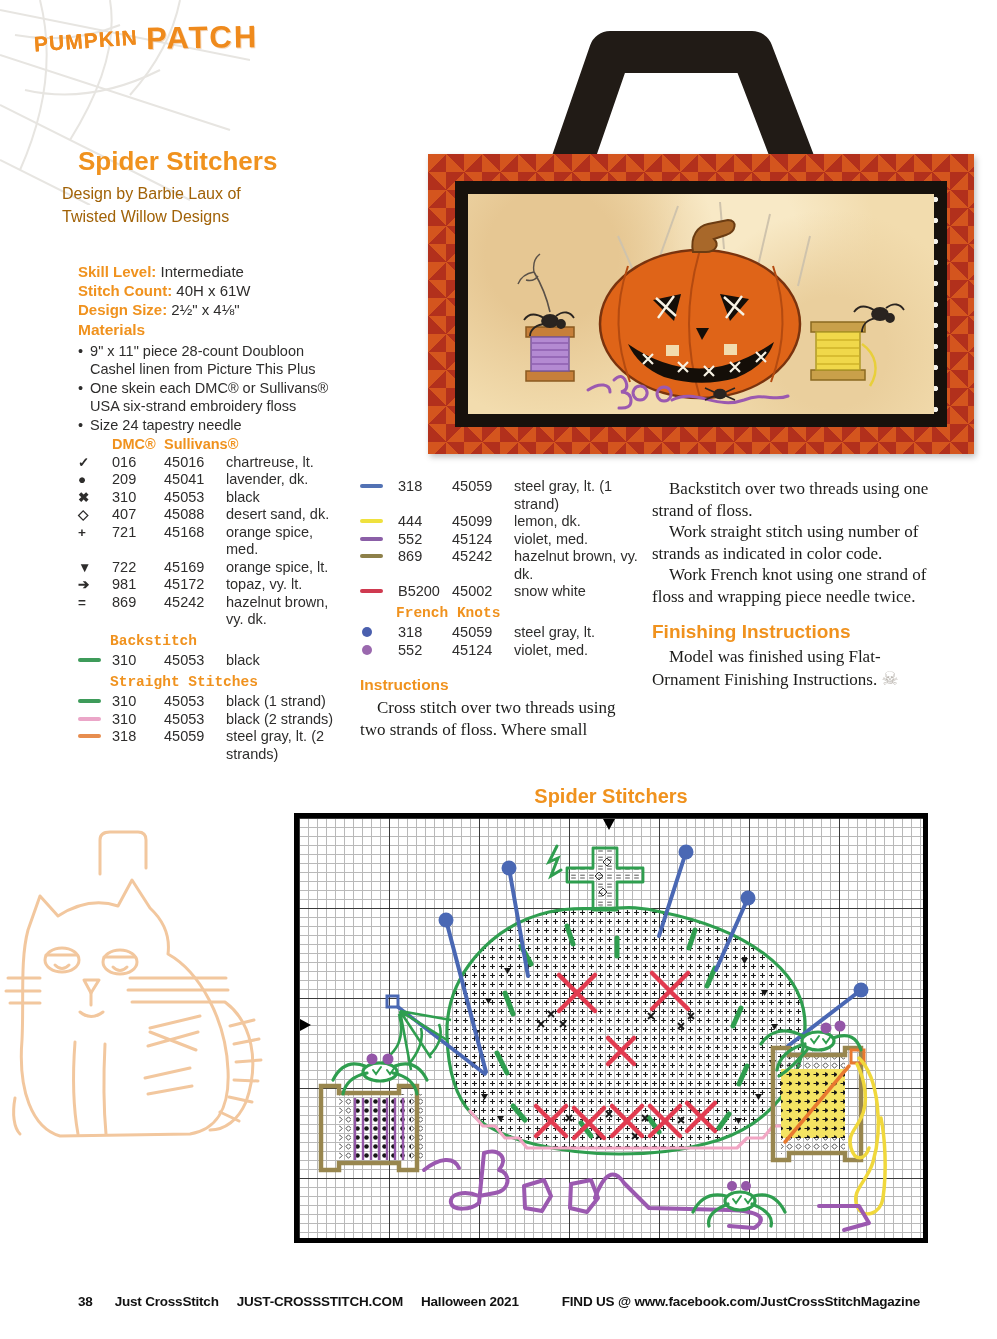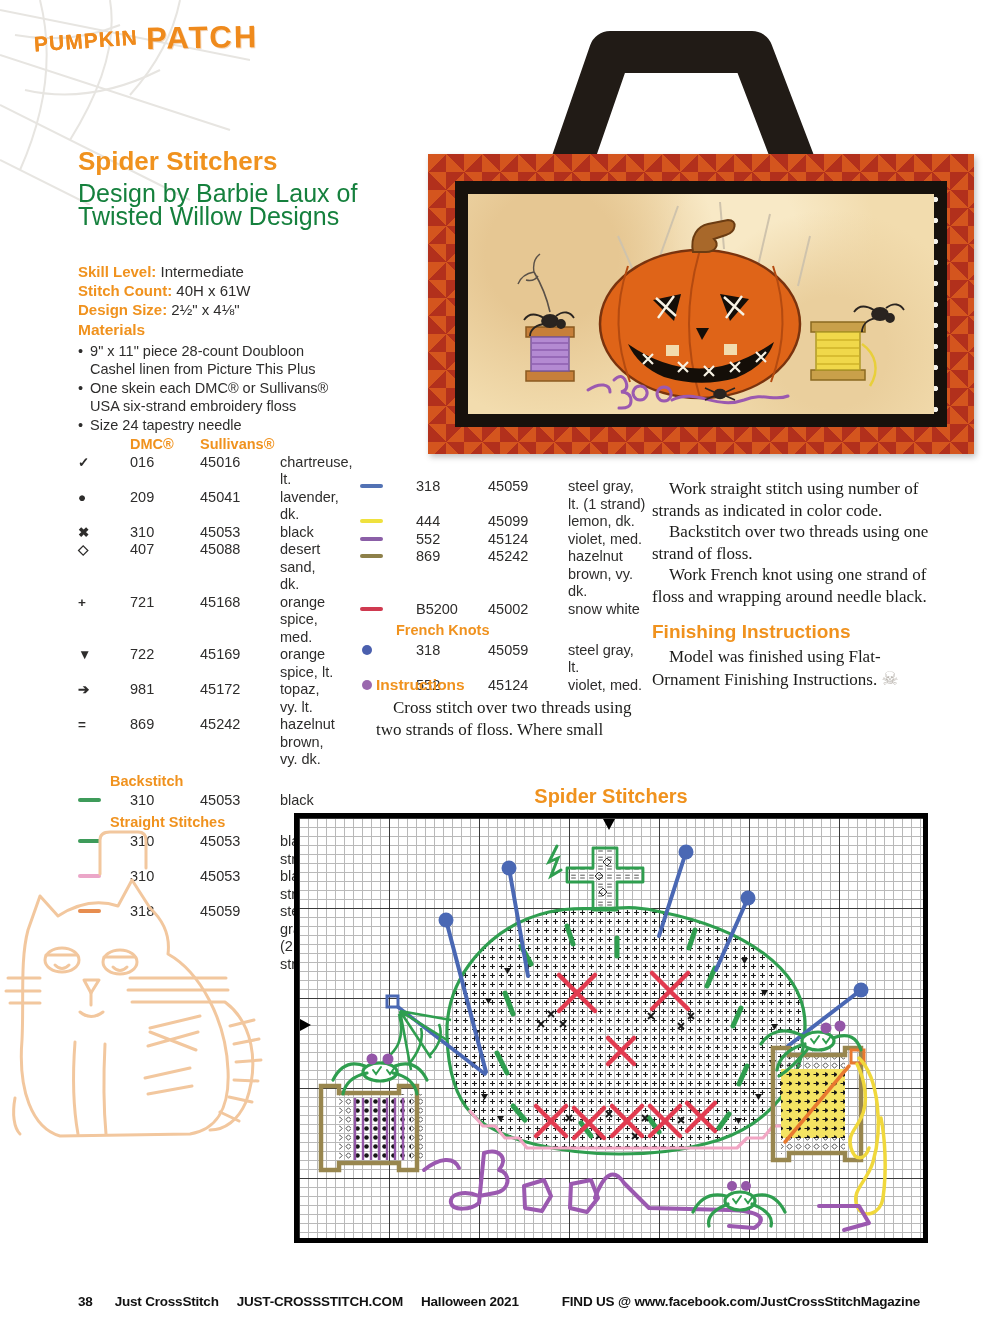--- a/index.html
+++ b/index.html
@@ -7,43 +7,43 @@
         font-family:"Liberation Sans",sans-serif;color:#2e2d2c;}
   
   .logo{position:absolute;left:34px;top:20px;white-space:nowrap;}
   .logo .w1{display:inline-block;font-weight:bold;font-size:21px;letter-spacing:1px;
             color:#ef8a1c;transform:rotate(-4deg);text-shadow:0 0 0 #ef8a1c;}
   .logo .w2{display:inline-block;font-weight:bold;font-size:31px;letter-spacing:2px;
             color:#ef8a1c;transform:rotate(-1deg);margin-left:8px;text-shadow:1px 1px 0 #d9751049;}
   .webcorner{position:absolute;left:0;top:0;}
   
   .title{position:absolute;left:78px;top:146px;font-size:26px;font-weight:bold;color:#f0921e;}
-  .byline{position:absolute;left:78px;top:182px;font-size:25px;line-height:23px;color:#15803d;}
+  .byline{position:absolute;left:62px;top:182px;font-size:16px;line-height:23px;color:#a16207;}
   .specs{position:absolute;left:78px;top:262px;font-size:15px;line-height:19px;}
   .specs b{color:#f0921e;}
   .materials{position:absolute;left:78px;top:321px;width:262px;font-size:14.5px;line-height:18.5px;}
   .mhead{color:#f0921e;font-weight:bold;font-size:15.5px;margin-bottom:2px;}
   .bullet{display:flex;gap:7px;}
   .bullet .b{flex:0 0 auto;}
   
   .keycol{position:absolute;font-size:14.5px;line-height:17.5px;}
   .key-left{left:78px;top:436px;width:260px;}
   .key-mid{left:360px;top:478px;width:286px;}
-  .krow{display:grid;grid-template-columns:32px 50px 60px 1fr;column-gap:20px;align-items:start;}
+  .krow{display:grid;grid-template-columns:32px 50px 60px 1fr;column-gap:2px;align-items:start;}
   .key-mid .krow{grid-template-columns:36px 52px 60px 1fr;}
   .ksym{font-weight:bold;font-size:13.5px;}
   .oh{color:#f0921e;font-weight:bold;}
-  .ksubhead{color:#f0921e;font-weight:bold;margin:4px 0 2px 32px;}
+  .ksubhead{color:#f0921e;font-weight:bold;margin:4px 0 2px 32px;font-family:Liberation Mono, monospace;}
   .key-mid .ksubhead{margin-left:36px;}
   .lineswatch{display:inline-block;width:23px;height:3.6px;border-radius:2px;margin-bottom:3px;}
   .dotswatch{display:inline-block;width:10px;height:10px;border-radius:50%;margin-left:2px;}
   
   .serif{font-family:"Liberation Serif",serif;font-size:17px;line-height:21.5px;color:#1c1c1a;}
   .indent{text-indent:17px;}
-  .instructions{position:absolute;left:376px;top:676px;width:282px;}
+  .instructions{position:absolute;left:360px;top:676px;width:282px;}
   .ihead{color:#f0921e;font-weight:bold;font-size:15.5px;font-family:"Liberation Sans",sans-serif;margin-bottom:3px;}
   .rightcol{position:absolute;left:652px;top:478px;width:292px;}
   .finhead{color:#f0921e;font-weight:bold;font-size:19px;margin:14px 0 3px 0;}
   .skull{color:#b9b4ae;font-size:19px;font-family:"DejaVu Sans",sans-serif;}
   
   .photo{position:absolute;left:420px;top:30px;width:562px;height:428px;}
   .photo-frame{position:absolute;left:8px;top:124px;width:546px;height:300px;
      background-color:#d4551e;
      background-image:
        linear-gradient(45deg,#b2301c 25%,transparent 25%,transparent 75%,#b2301c 75%),
@@ -344,23 +344,23 @@
         <span>violet, med.</span>
       </div>
   </div>
 
   <div class="instructions">
     <div class="ihead">Instructions</div>
     <div class="serif indent">Cross stitch over two threads using two strands of floss. Where small</div>
   </div>
 
   <div class="rightcol">
+    <div class="serif indent">Backstitch over two threads using one strand of floss.</div>
     <div class="serif indent">Work straight stitch using number of strands as indicated in color code.</div>
-    <div class="serif indent">Backstitch over two threads using one strand of floss.</div>
-    <div class="serif indent">Work French knot using one strand of floss and wrapping around needle black.</div>
+    <div class="serif indent">Work French knot using one strand of floss and wrapping piece needle twice.</div>
     <div class="finhead">Finishing Instructions</div>
     <div class="serif indent">
       <span>Model was finished using Flat-Ornament Finishing Instructions.</span> <span class="skull">☠</span>
     </div>
   </div>
 
   <div class="chart-title">Spider Stitchers</div>
   <div class="chart">
     <svg width="624" height="420" viewBox="0 0 624 420">
       <defs>

